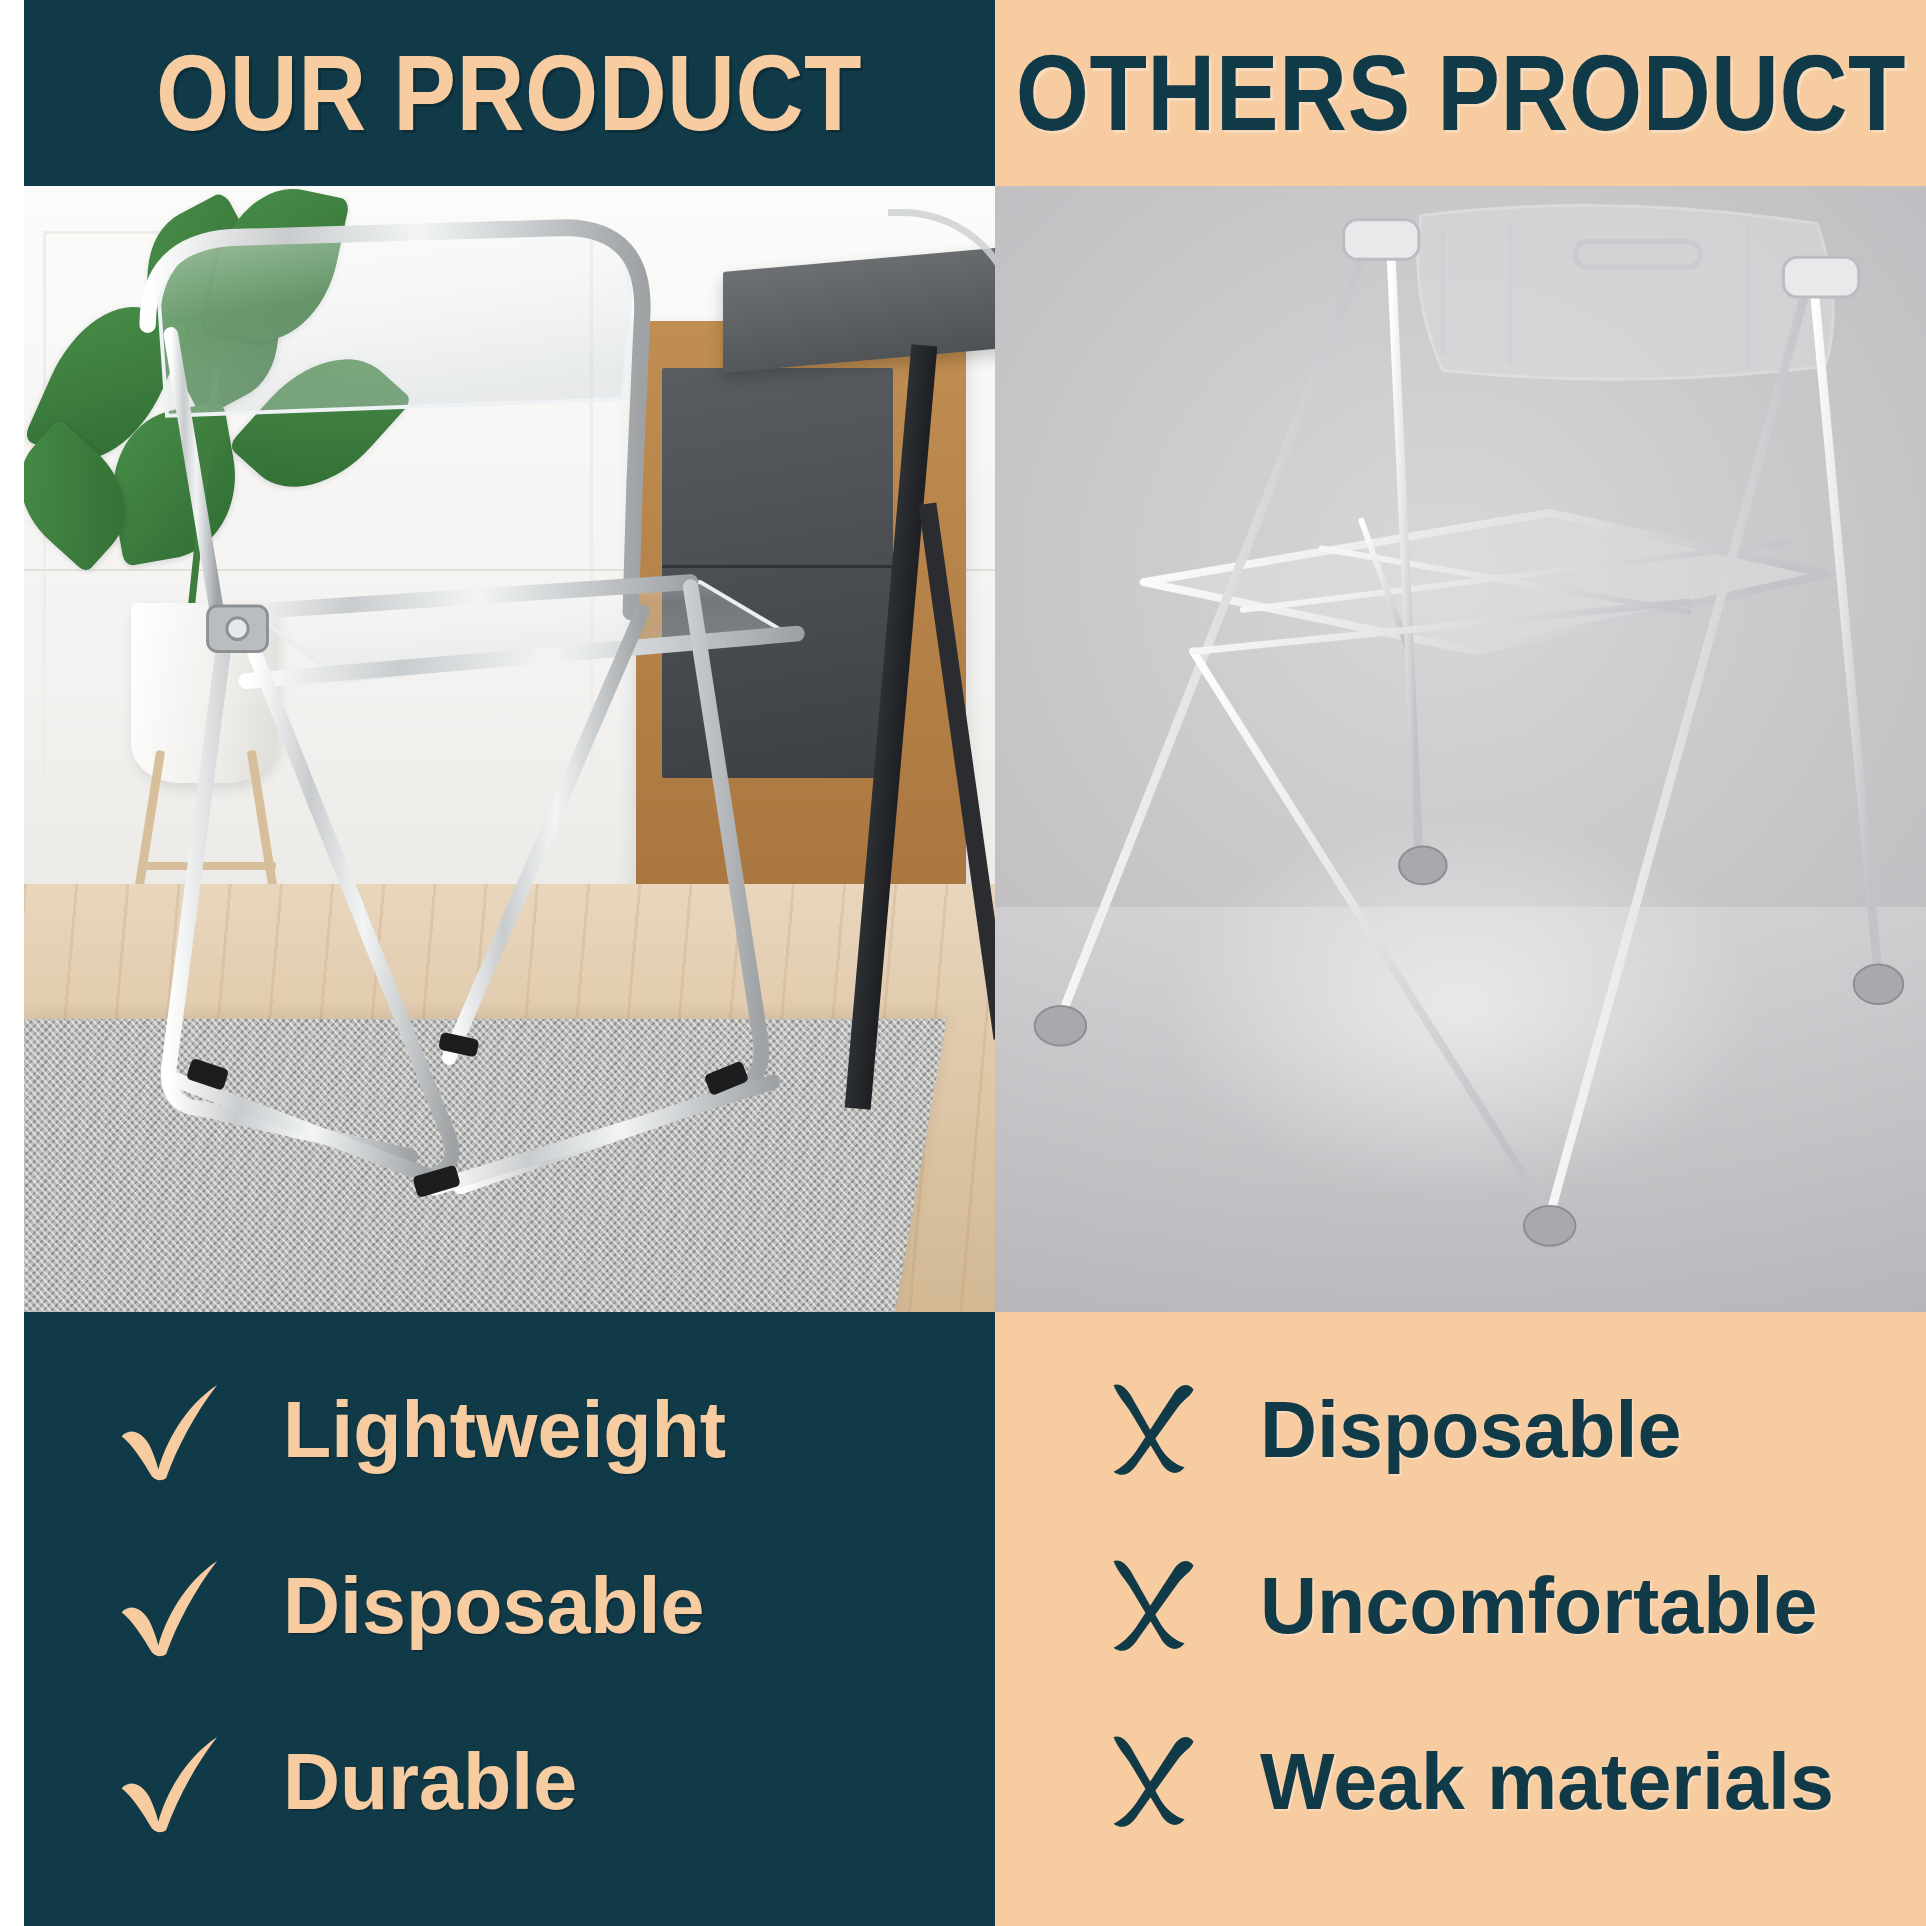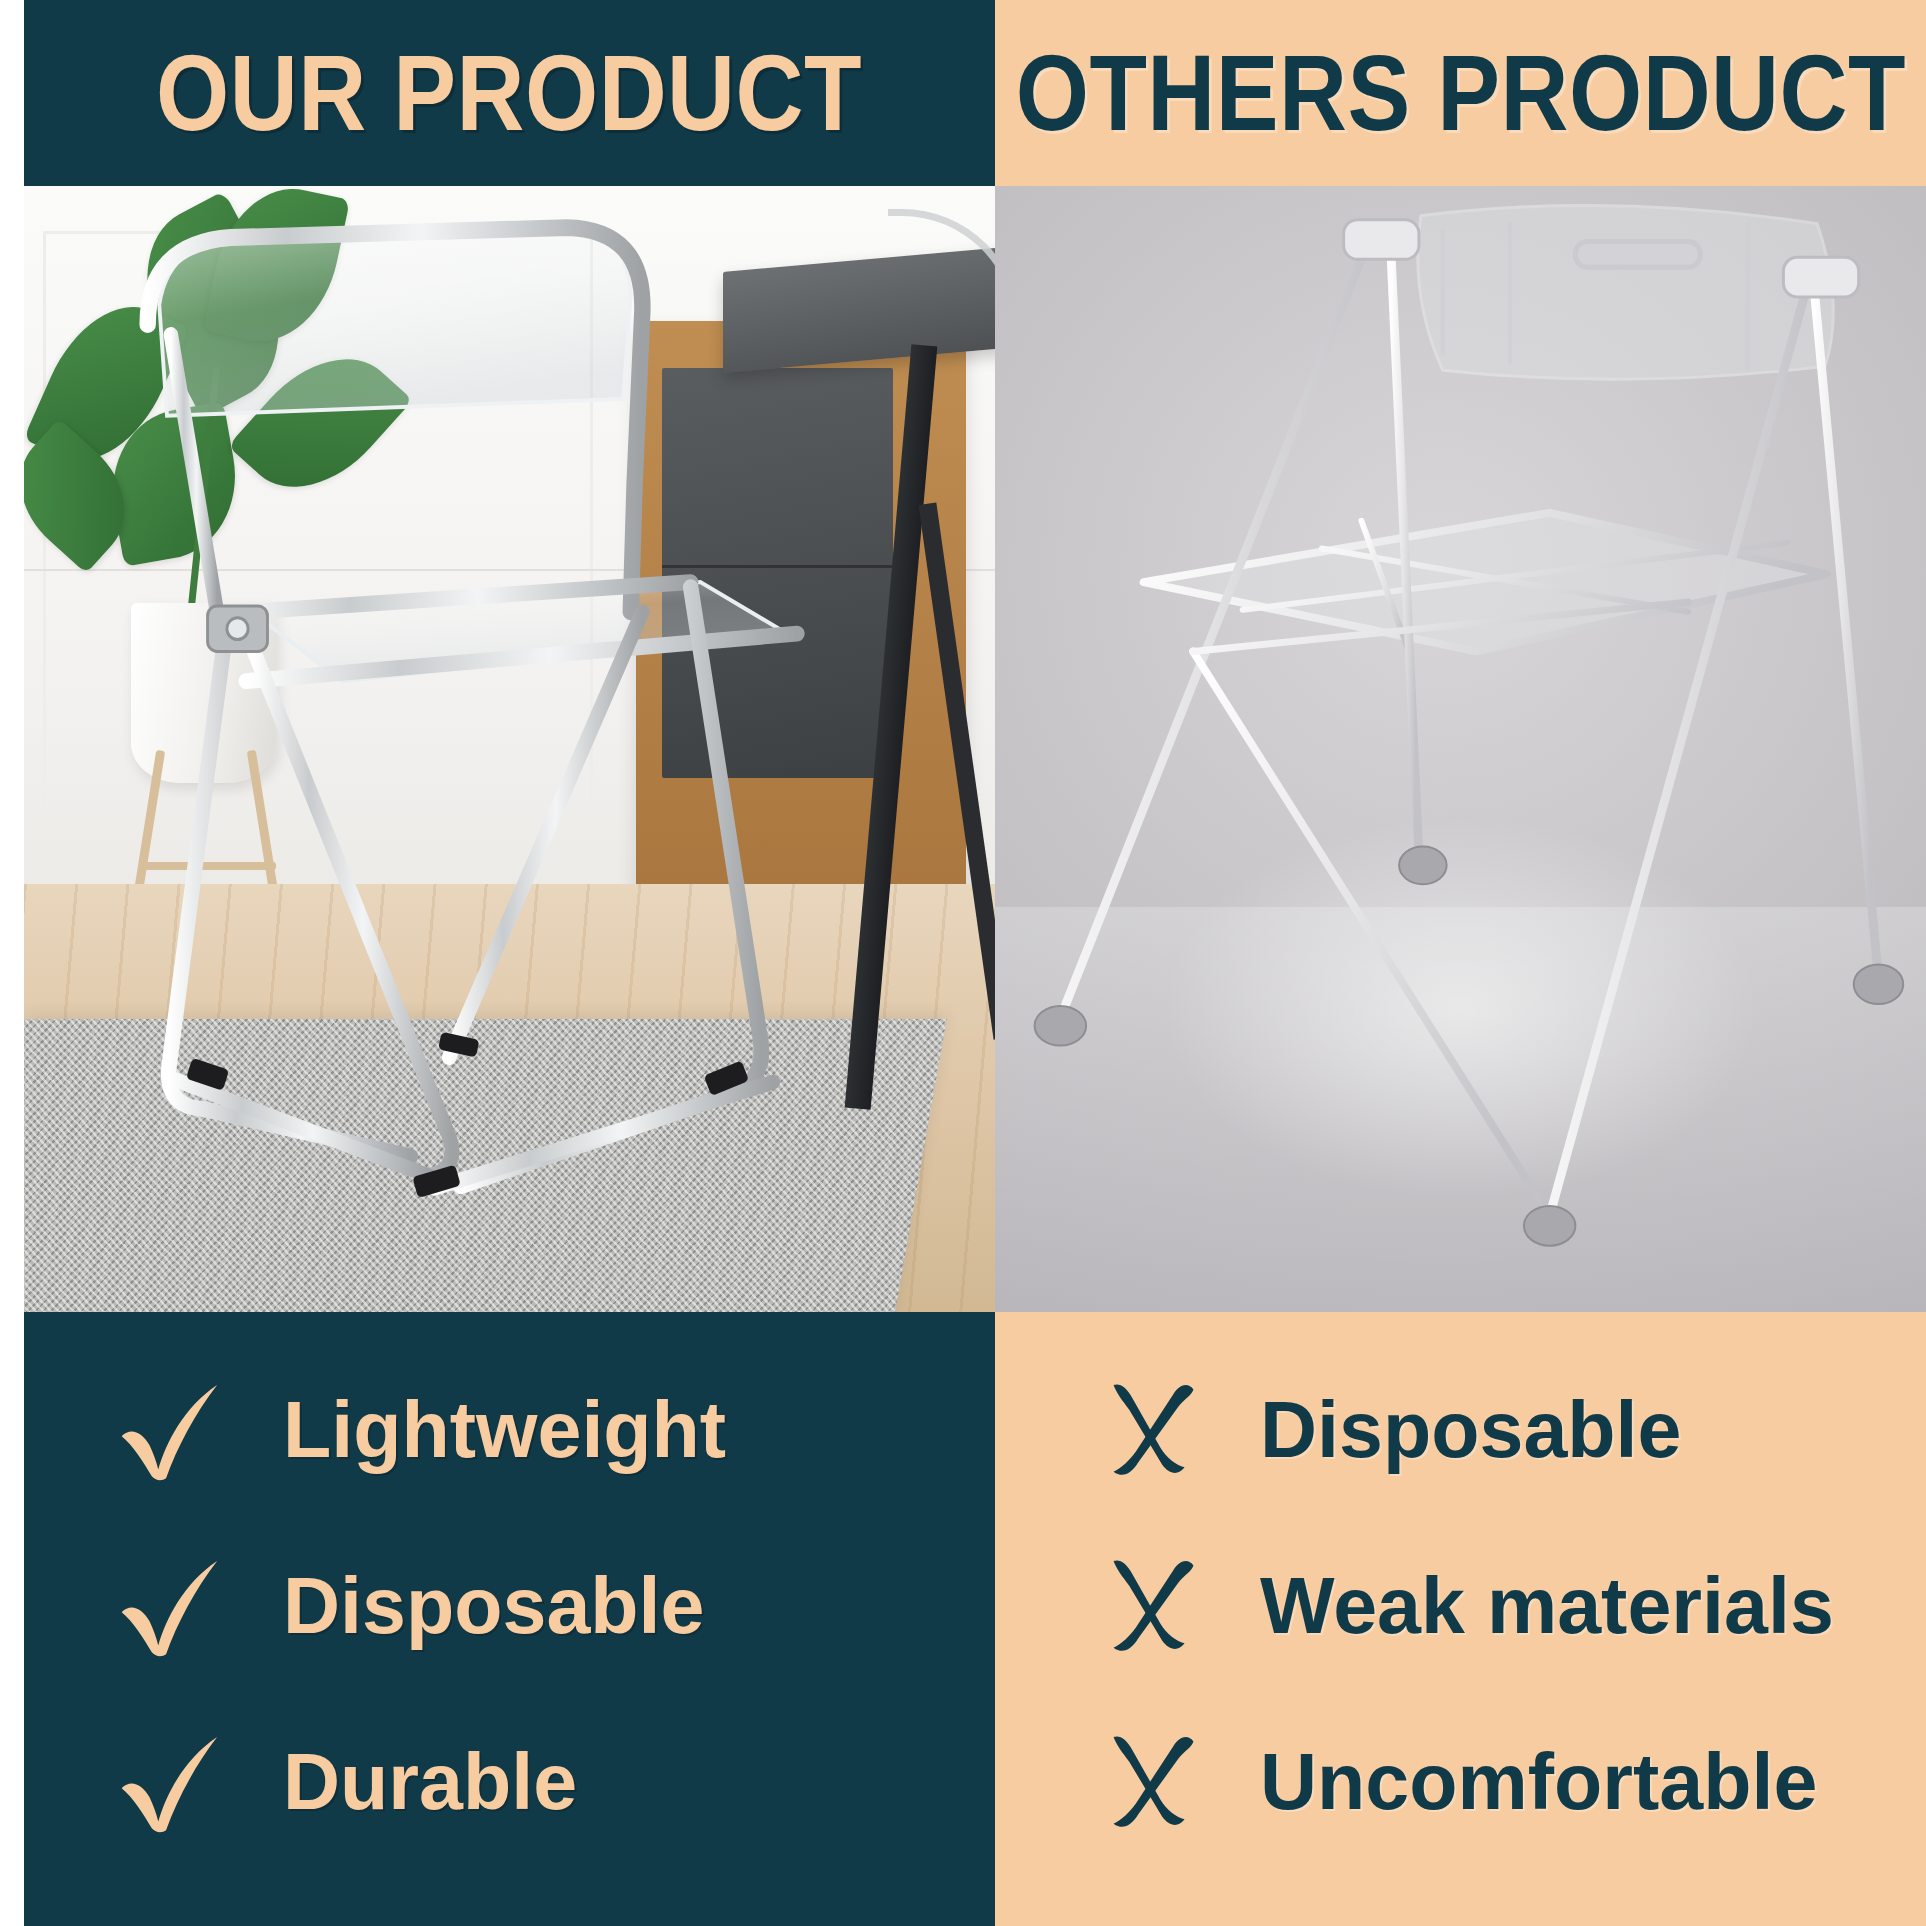--- a/index.html
+++ b/index.html
@@ -410,30 +410,30 @@
         <span class="feature-label">Disposable</span>
       </div>
 
       <div class="feature-row">
         <svg class="mark" viewBox="0 0 100 100">
           <path d="M14,10 C20,8 25,12 30,20 L56,66 C62,76 70,82 78,84
                    C72,92 64,90 58,82 L28,32 C22,24 17,18 14,10 Z" fill="#113a49"></path>
           <path d="M86,14 C82,8 74,8 68,18 L34,70 C28,78 22,84 14,88
                    C22,94 30,90 36,80 L72,30 C78,22 84,20 86,14 Z" fill="#113a49"></path>
         </svg>
-        <span class="feature-label">Weak materials</span>
+        <span class="feature-label">Uncomfortable</span>
       </div>
 
       <div class="feature-row">
         <svg class="mark" viewBox="0 0 100 100">
           <path d="M14,10 C20,8 25,12 30,20 L56,66 C62,76 70,82 78,84
                    C72,92 64,90 58,82 L28,32 C22,24 17,18 14,10 Z" fill="#113a49"></path>
           <path d="M86,14 C82,8 74,8 68,18 L34,70 C28,78 22,84 14,88
                    C22,94 30,90 36,80 L72,30 C78,22 84,20 86,14 Z" fill="#113a49"></path>
         </svg>
-        <span class="feature-label">Uncomfortable</span>
+        <span class="feature-label">Weak materials</span>
       </div>
 
     </div>
   </div>
 
 </div>
 
 
 </body></html>

